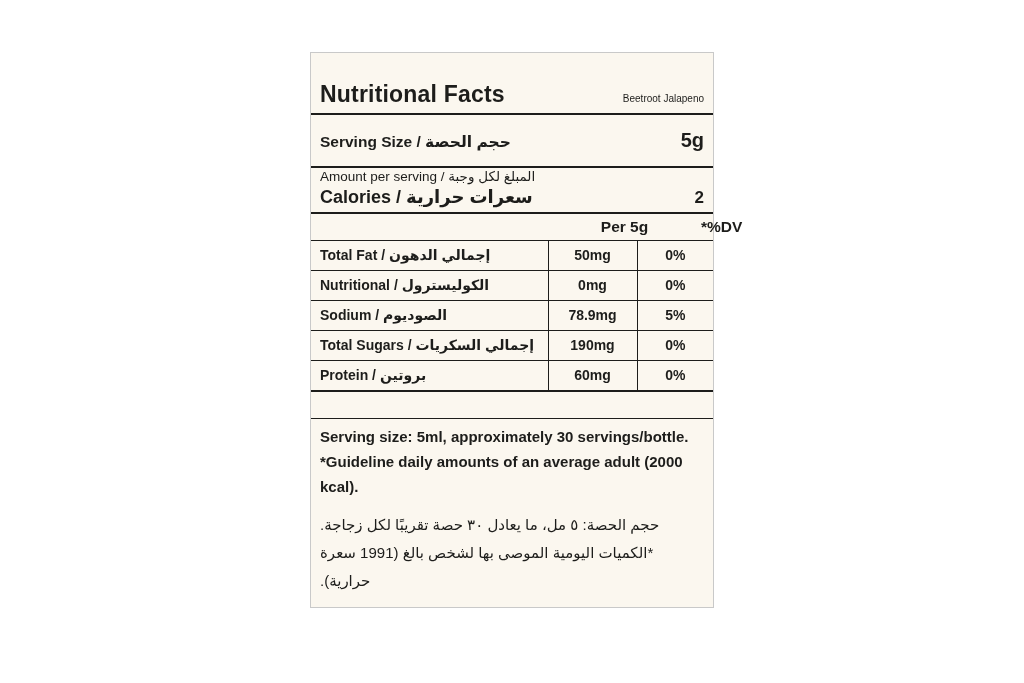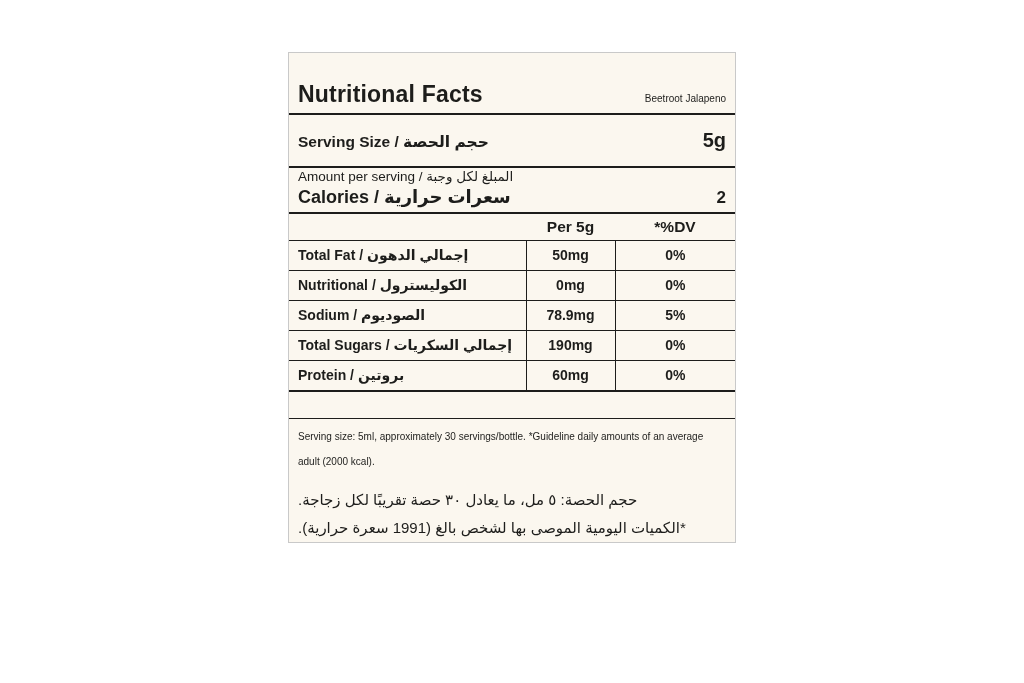--- a/index.html
+++ b/index.html
@@ -13,21 +13,21 @@
     -webkit-font-smoothing: antialiased;
   }
   .page {
     width: 1024px;
     height: 683px;
     background: #ffffff;
     overflow: hidden;
   }
   .label-box {
     box-sizing: border-box;
-    width: 448px;
+    width: 404px;
     margin: 52px auto 0 auto;
     background: #fbf7ef;
     border: 1px solid #c9c9c9;
   }
   .pad { padding-left: 9px; padding-right: 9px; }
 
   
   .hdr {
     display: flex;
     align-items: baseline;
@@ -70,20 +70,21 @@
   .calories-value { font-size: 17px; }
 
   
   .colhead {
     display: grid;
     grid-template-columns: 237px 89px 1fr;
     padding-top: 4px;
     padding-bottom: 4px;
     font-weight: 700;
     font-size: 15.5px;
+    gap: 32px;
   }
   .colhead .c { text-align: center; }
 
   
   table.nutrients {
     width: 100%;
     border-collapse: collapse;
     table-layout: fixed;
   }
   table.nutrients col.c-name { width: 237px; }
@@ -102,29 +103,30 @@
     text-align: center;
   }
   .table-bottom-rule { border-bottom: 2px solid #1d1d1b; }
 
   .spacer { height: 26px; }
   .thin-rule { border-bottom: 1px solid #1d1d1b; }
 
   .foot-en {
     padding-top: 5px;
     padding-bottom: 6px;
-    font-size: 10px;
+    font-size: 15px;
     line-height: 25px;
-    font-weight: 400;
+    font-weight: 700;
     text-align: left;
   }
   .foot-ar {
     direction: rtl;
     text-align: left;
     padding-top: 6px;
+    padding-bottom: 12px;
     font-size: 15px;
     line-height: 28px;
     font-weight: 400;
   }
 </style>
 </head>
 <body>
 
 <div class="page">
   <div class="label-box">

